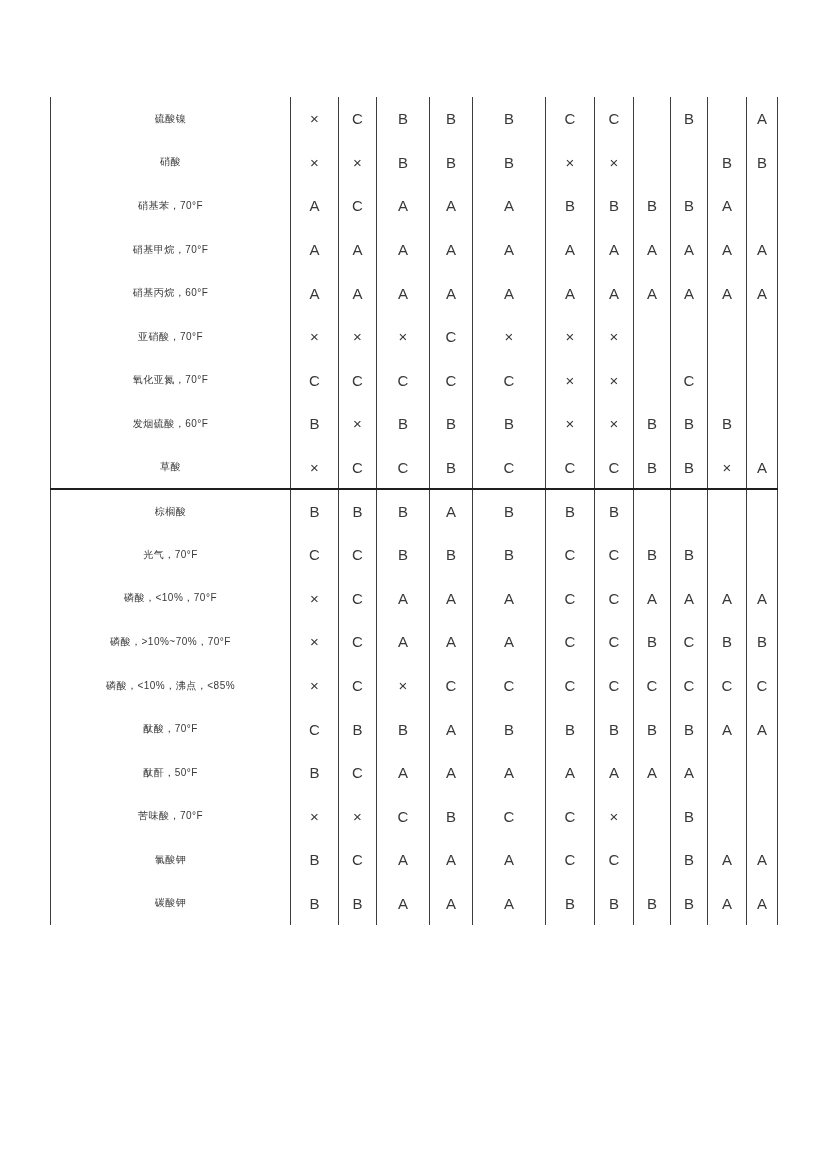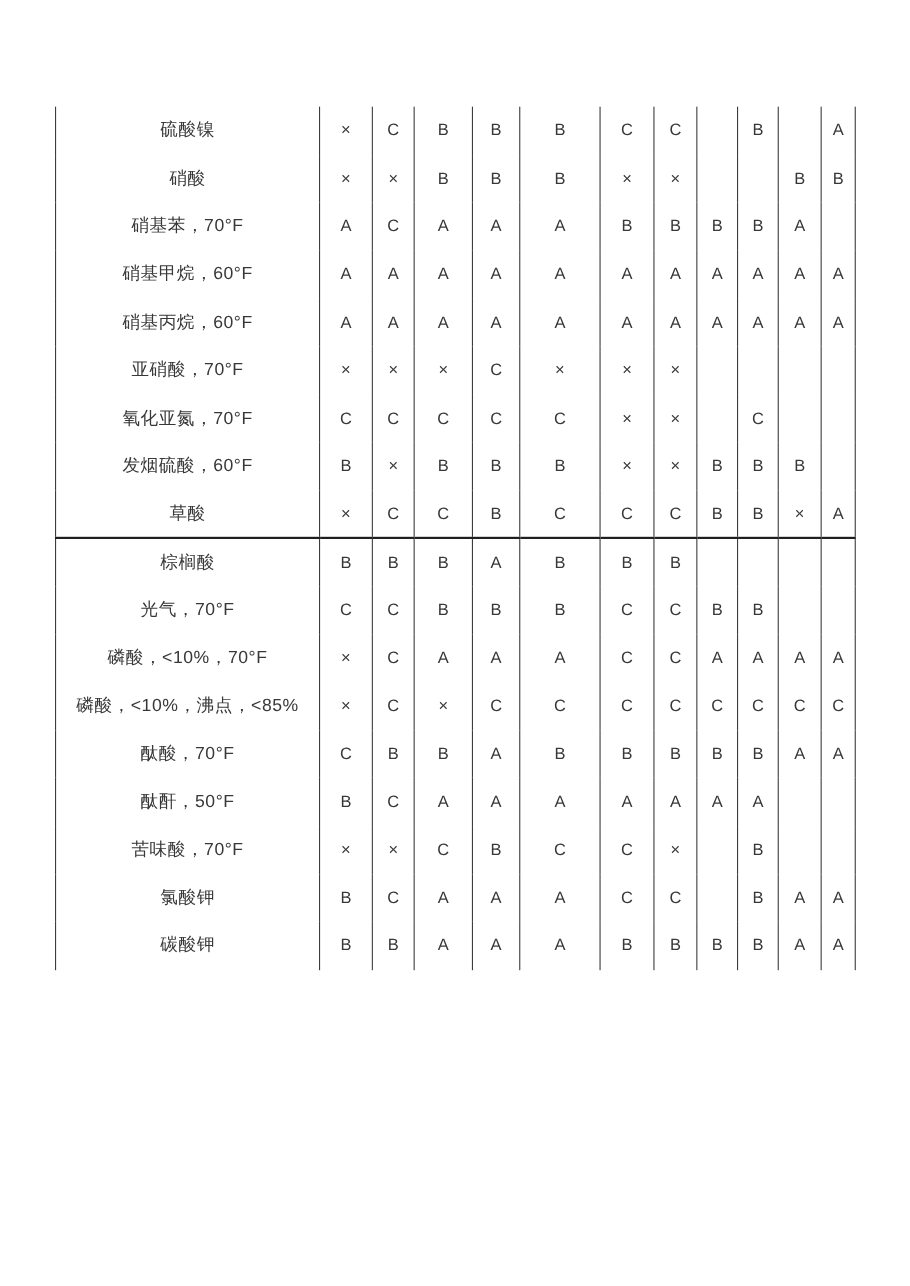--- a/index.html
+++ b/index.html
@@ -41,21 +41,21 @@
     vertical-align: middle;
     text-align: center;
     border-right: 1px solid var(--border-thin);
     font-size: 15px;
     color: var(--text-color);
     white-space: nowrap;
     overflow: hidden;
   }
   table.compat td:last-child { border-right: none; }
   table.compat td.name-cell {
-    font-size: 16px;
+    font-size: 10px;
     letter-spacing: 0.5px;
   }
   table.compat td.rating-cell {
     font-size: 15px;
   }
   table.compat tr.section-start td {
     border-top: 2px solid var(--border-thick);
   }
 </style>
 </head>
@@ -115,21 +115,21 @@
             <td class="rating-cell">A</td>
             <td class="rating-cell">A</td>
             <td class="rating-cell">B</td>
             <td class="rating-cell">B</td>
             <td class="rating-cell">B</td>
             <td class="rating-cell">B</td>
             <td class="rating-cell">A</td>
             <td class="rating-cell"></td>
           </tr>
           <tr>
-            <td class="name-cell">硝基甲烷，60°F</td>
+            <td class="name-cell">硝基甲烷，70°F</td>
             <td class="rating-cell">A</td>
             <td class="rating-cell">A</td>
             <td class="rating-cell">A</td>
             <td class="rating-cell">A</td>
             <td class="rating-cell">A</td>
             <td class="rating-cell">A</td>
             <td class="rating-cell">A</td>
             <td class="rating-cell">A</td>
             <td class="rating-cell">A</td>
             <td class="rating-cell">A</td>
@@ -239,20 +239,34 @@
             <td class="rating-cell">C</td>
             <td class="rating-cell">A</td>
             <td class="rating-cell">A</td>
             <td class="rating-cell">A</td>
             <td class="rating-cell">C</td>
             <td class="rating-cell">C</td>
             <td class="rating-cell">A</td>
             <td class="rating-cell">A</td>
             <td class="rating-cell">A</td>
             <td class="rating-cell">A</td>
+          </tr>
+          <tr>
+            <td class="name-cell">磷酸，&gt;10%~70%，70°F</td>
+            <td class="rating-cell">×</td>
+            <td class="rating-cell">C</td>
+            <td class="rating-cell">A</td>
+            <td class="rating-cell">A</td>
+            <td class="rating-cell">A</td>
+            <td class="rating-cell">C</td>
+            <td class="rating-cell">C</td>
+            <td class="rating-cell">B</td>
+            <td class="rating-cell">C</td>
+            <td class="rating-cell">B</td>
+            <td class="rating-cell">B</td>
           </tr>
           <tr>
             <td class="name-cell">磷酸，&lt;10%，沸点，&lt;85%</td>
             <td class="rating-cell">×</td>
             <td class="rating-cell">C</td>
             <td class="rating-cell">×</td>
             <td class="rating-cell">C</td>
             <td class="rating-cell">C</td>
             <td class="rating-cell">C</td>
             <td class="rating-cell">C</td>

